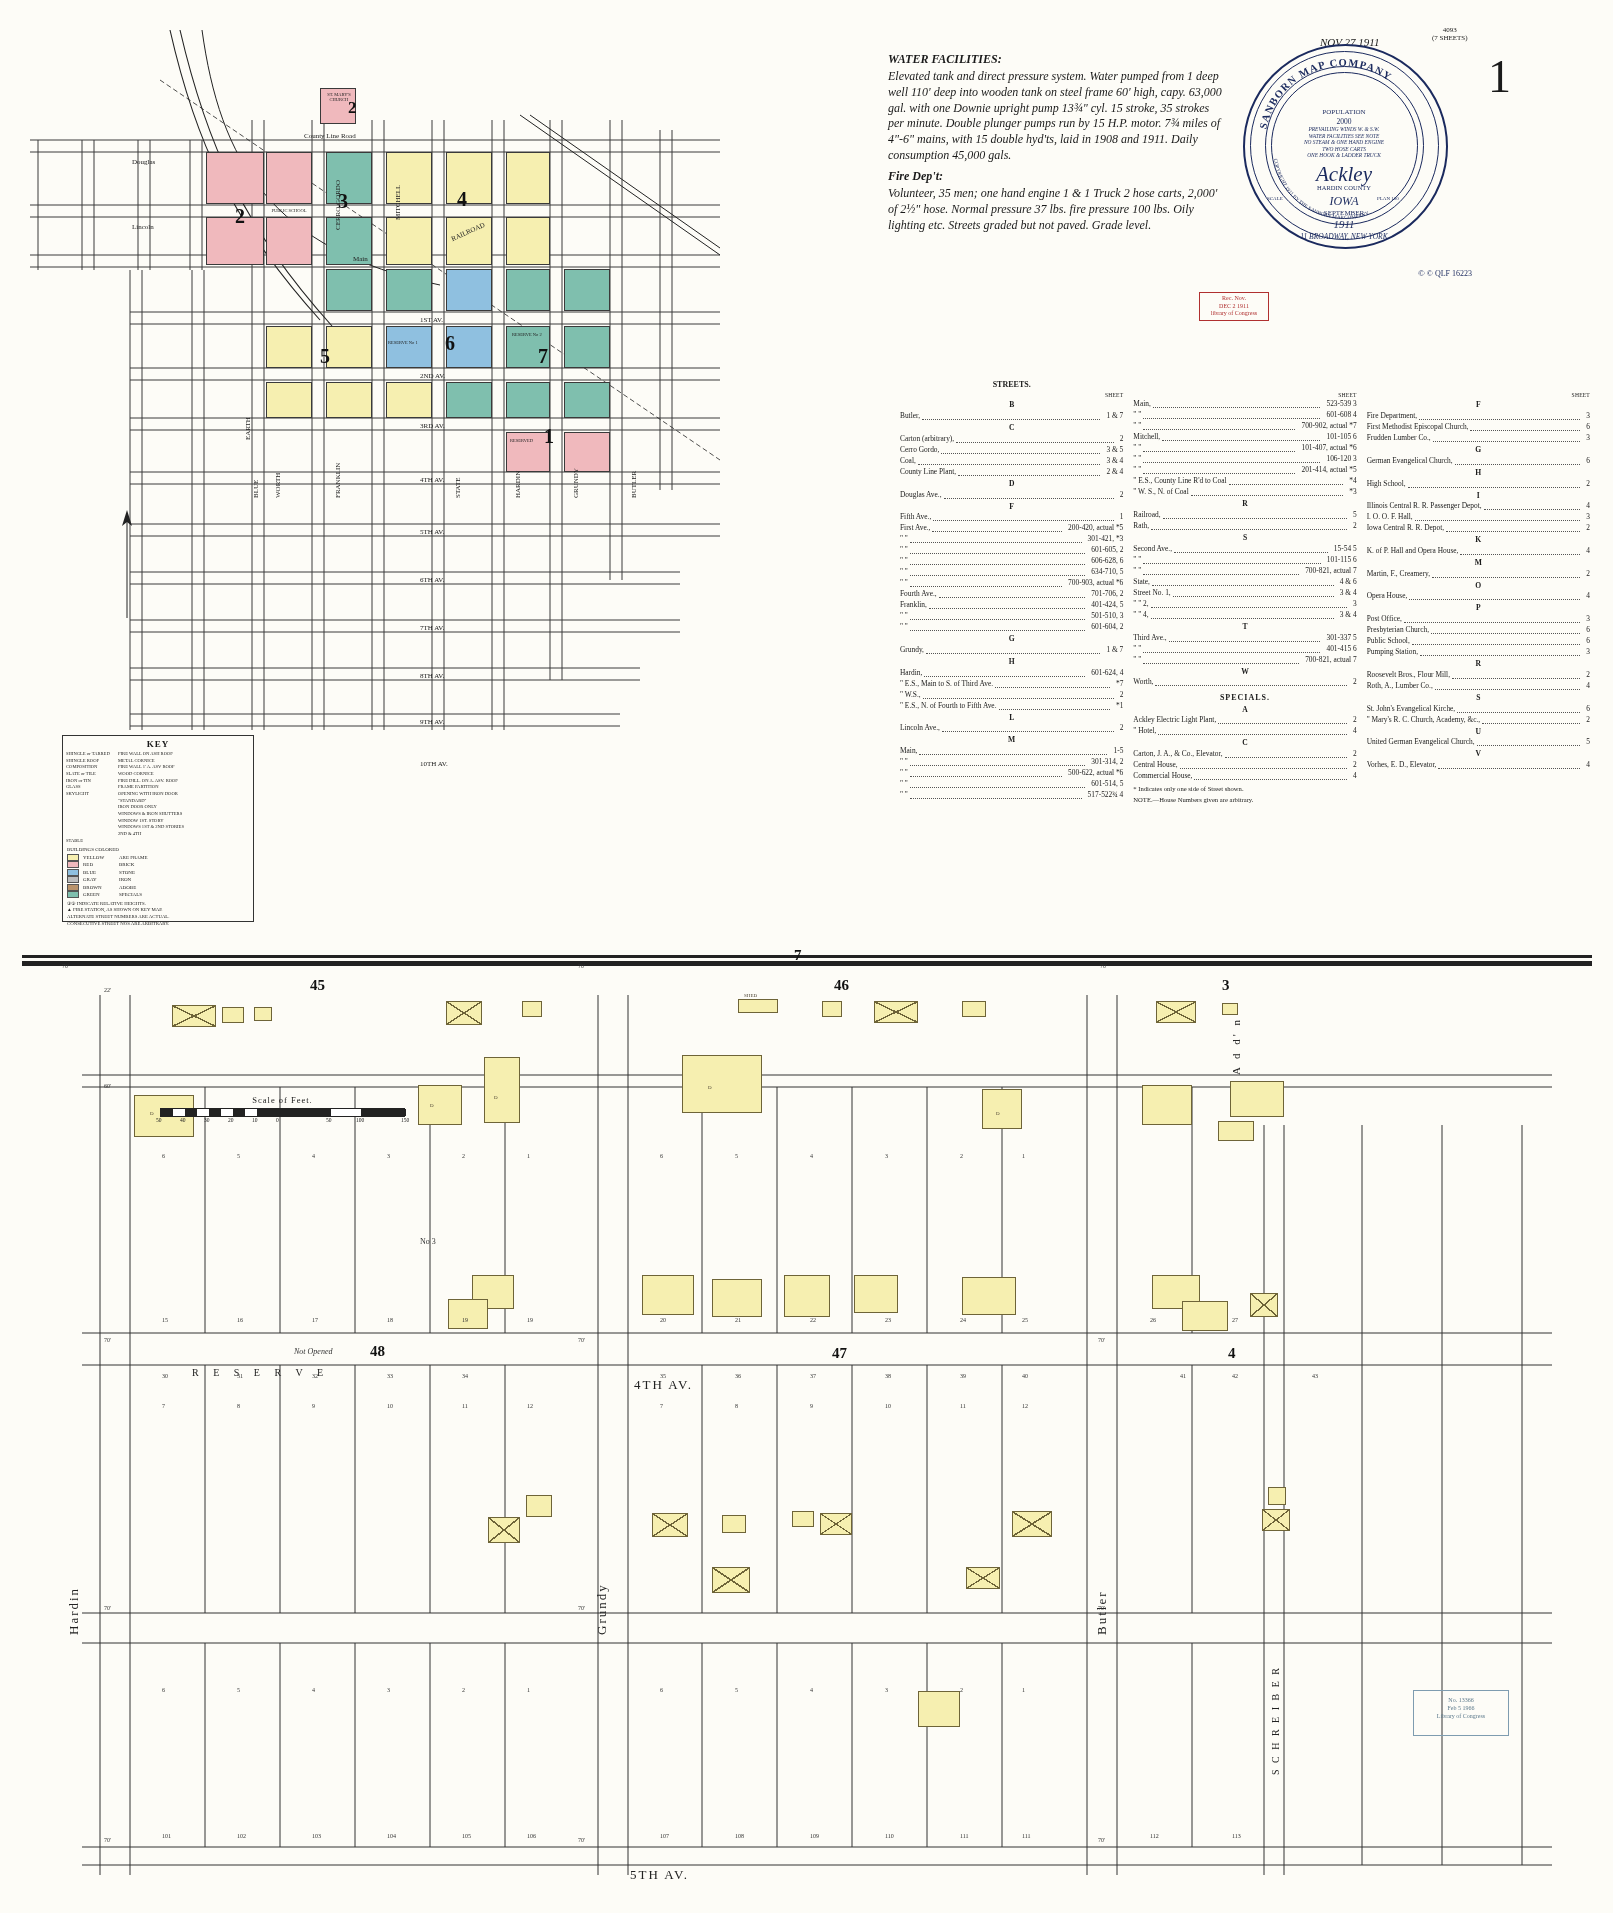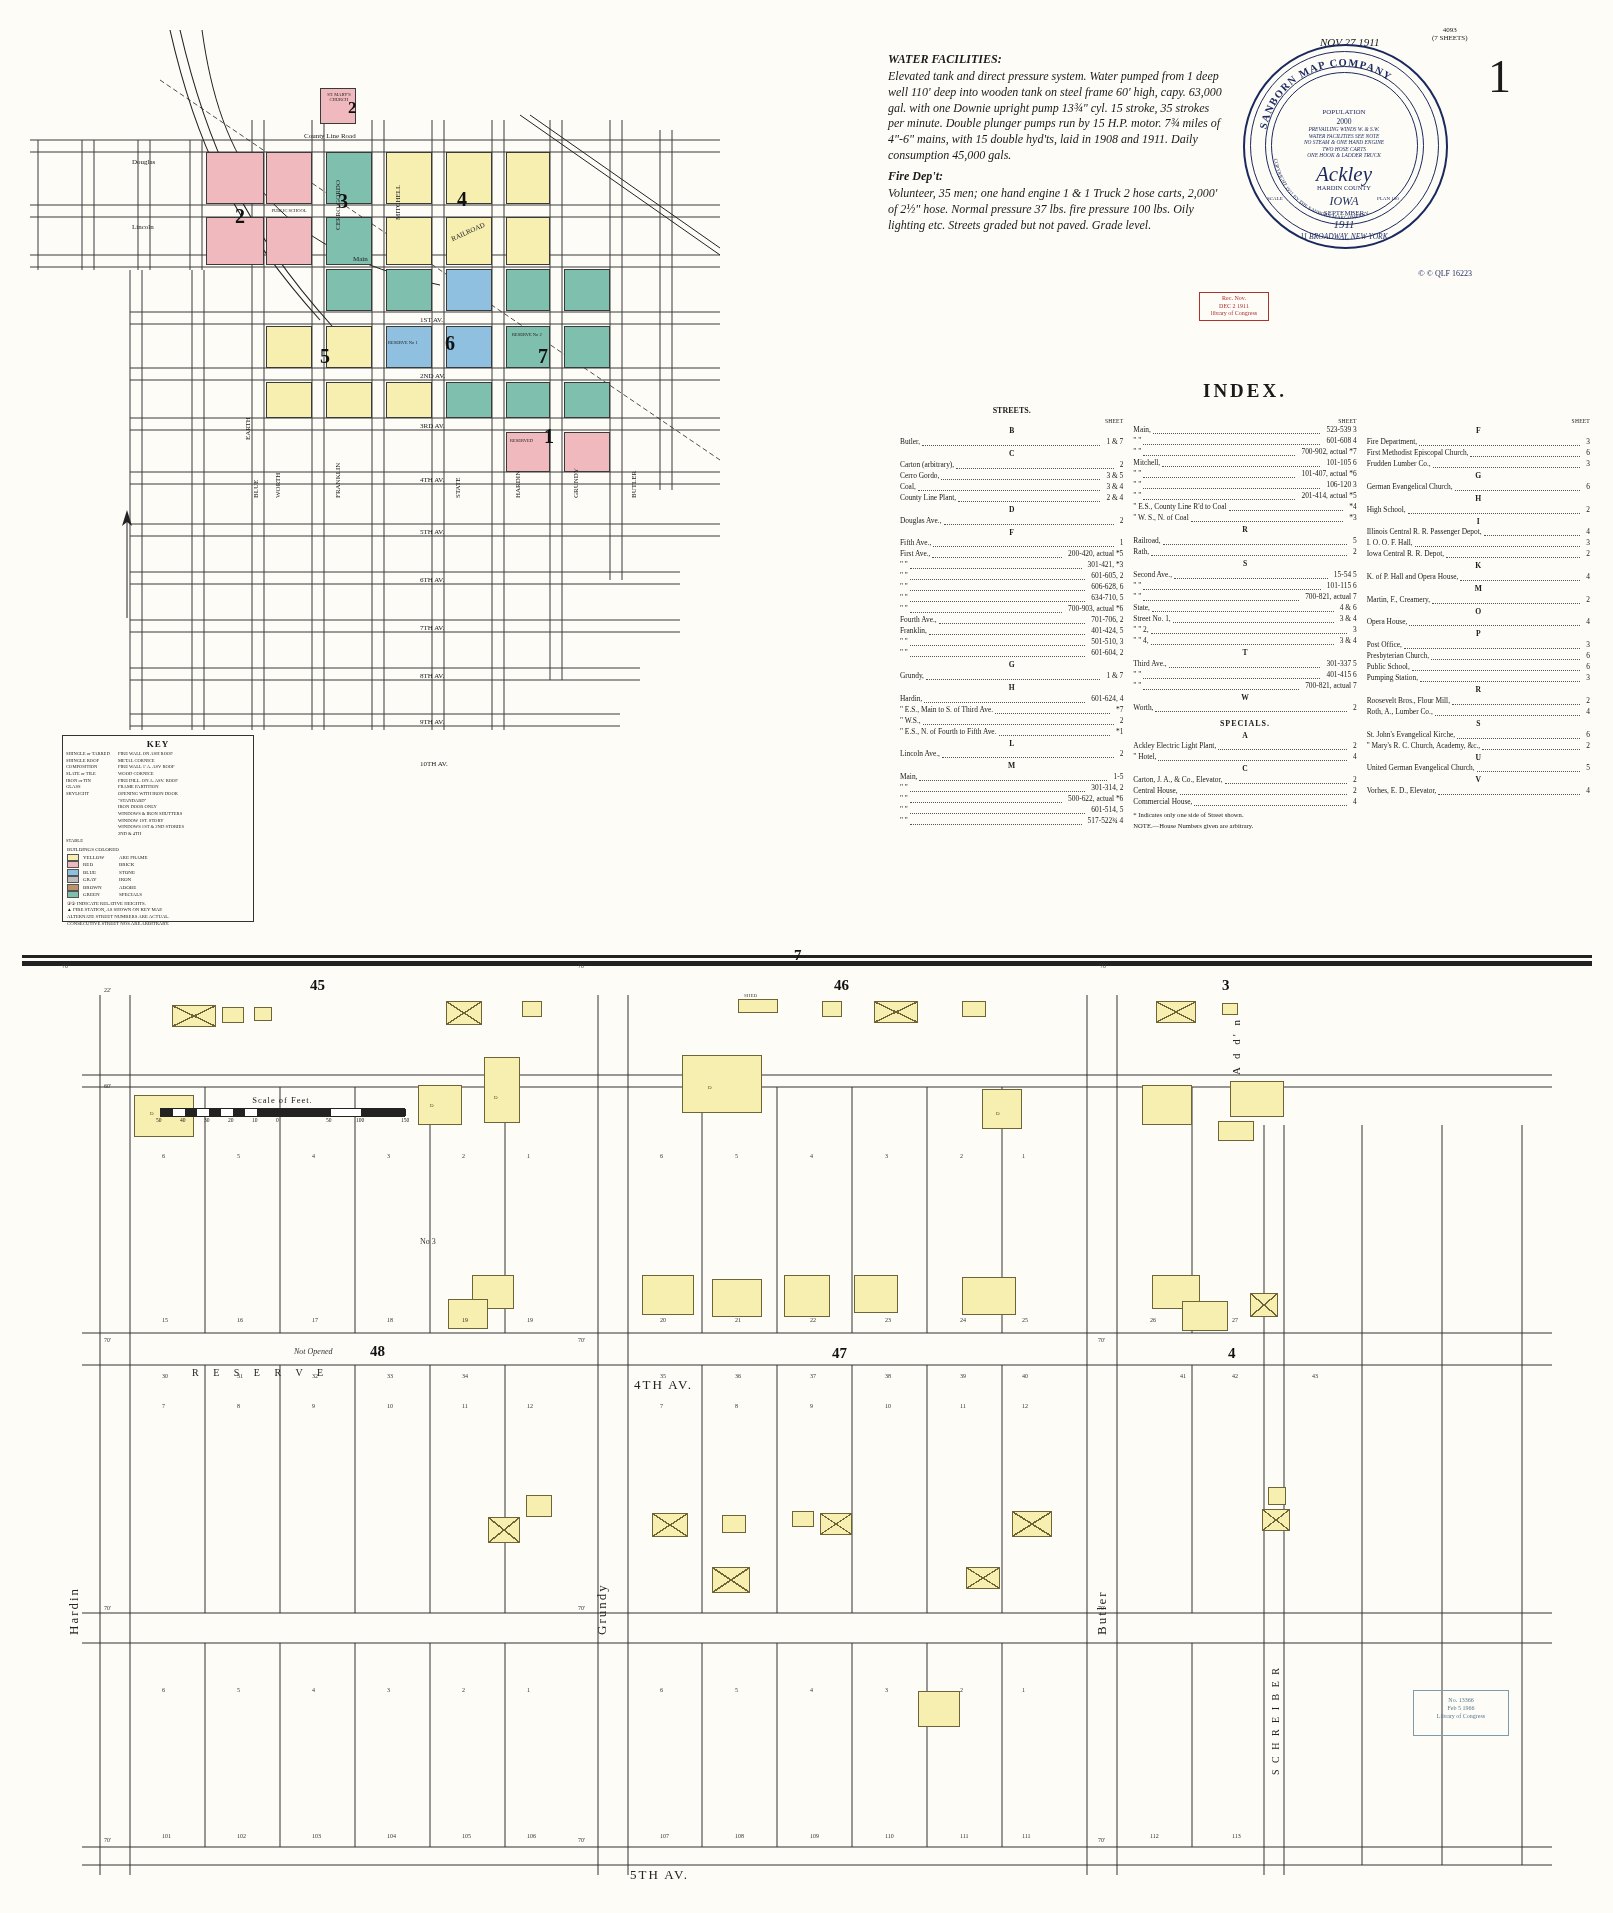--- a/index.html
+++ b/index.html
@@ -304,21 +304,20 @@
 
   <div id="copyright">
     <span class="c">©</span> <span>© QLF 16223</span>
   </div>
 
   <div id="loclabel" style="white-space:pre-line;">Rec. Nov.
 DEC 2 1911
 library of Congress</div>
 
   <div id="index">
-    <div class="hdr">INDEX.</div>
     <div class="cols">
 
       <div class="col">
         <div class="colhdr">STREETS.</div>
         <div class="sheethdr">SHEET</div>
         <div id="idx-col1">
             <div class="letter">B</div>
             <div class="row">
               <span class="nm">Butler,</span>
               <span class="dots"></span>

